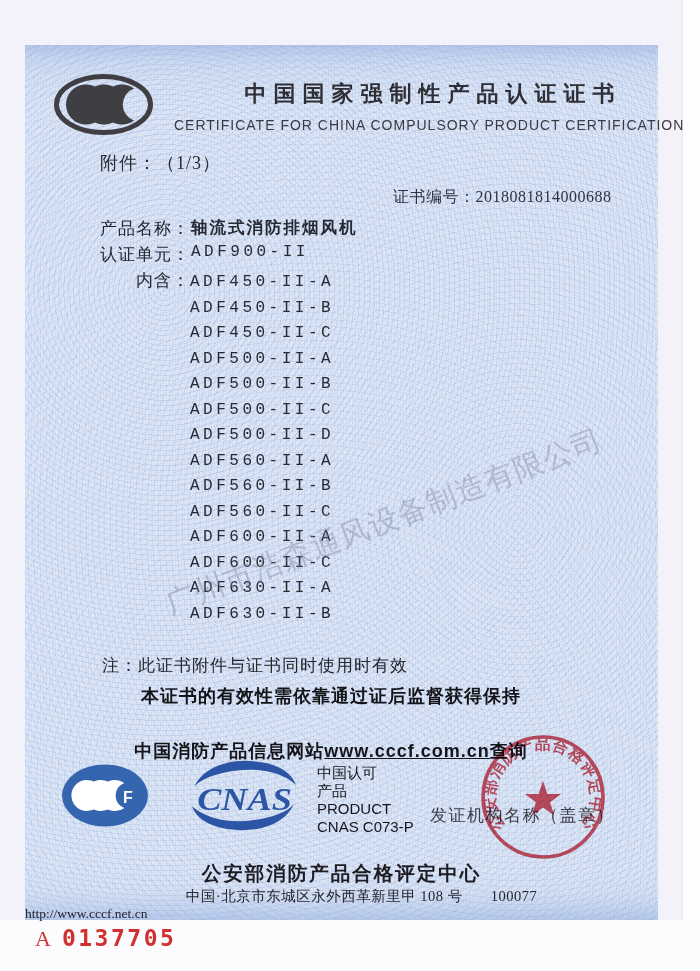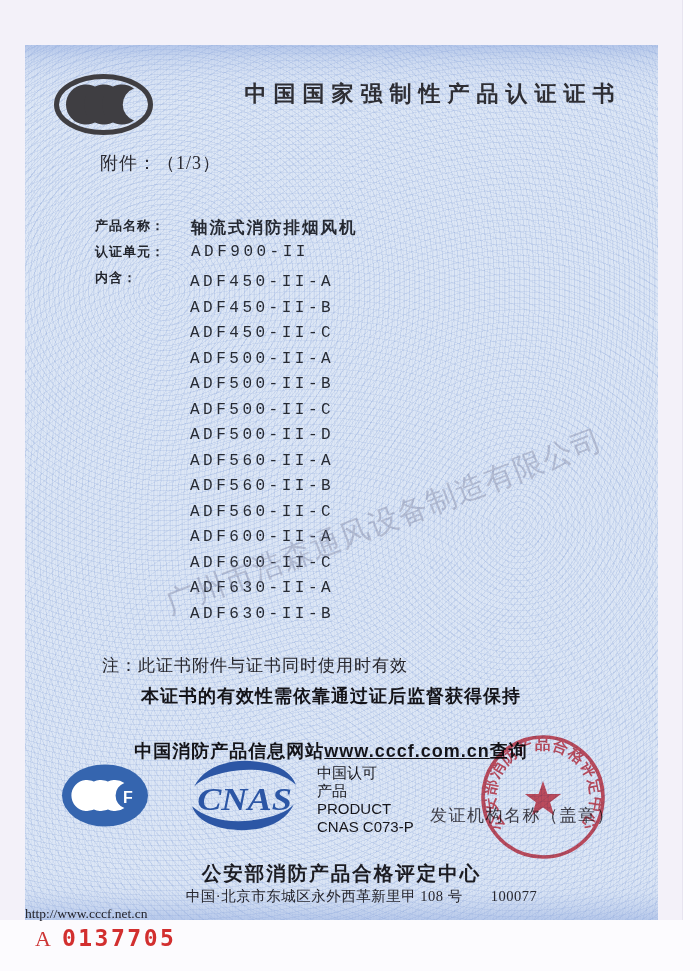--- a/index.html
+++ b/index.html
@@ -24,21 +24,21 @@
 
   .logo-ccc{left:27px;top:28px;width:103px;height:63px;}
   .title-cn{left:188px;top:34px;width:440px;text-align:center;font-size:22px;font-weight:700;
             letter-spacing:7px;color:#2e2e34;white-space:nowrap;}
   .title-en{left:149px;top:72px;width:466px;text-align:center;font-size:14px;letter-spacing:1px;color:#3a3a42;
             font-family:"Liberation Sans","DejaVu Sans",sans-serif;white-space:nowrap;}
   .attachment{left:75px;top:106px;font-size:18px;color:#2b2b33;letter-spacing:1px;}
   .certno{left:368px;top:142px;font-size:16px;color:#2e3341;letter-spacing:.5px;}
 
   .row{position:absolute;left:70px;display:flex;}
-  .row .lbl{width:95px;font-weight:700;font-size:13px;color:#23262e;letter-spacing:1px;}
+  .row .lbl{width:95px;text-align:right;font-weight:400;font-size:17px;color:#23262e;letter-spacing:1px;}
   .row .val{margin-left:1px;font-family:"Liberation Mono","DejaVu Sans Mono",monospace;
             font-size:16px;letter-spacing:3.5px;color:#262a33;}
   .row .val.cjk{font-family:Liberation Sans, sans-serif;font-size:16.5px;letter-spacing:2px;font-weight:600;text-align:center;}
   .models{position:absolute;left:165px;top:225px;}
   .models div{height:25.5px;line-height:25.5px;font-family:"Liberation Mono","DejaVu Sans Mono",monospace;
               font-size:16px;letter-spacing:3.5px;color:#262a33;}
 
   .noteline{left:77px;top:609px;font-size:17px;color:#26262d;letter-spacing:1px;}
   .cline{left:0;width:612px;text-align:center;color:#141419;
          font-family:"Liberation Sans","DejaVu Sans",sans-serif;font-weight:700;font-size:18px;letter-spacing:1px;}
@@ -81,22 +81,26 @@
     <svg class="abs logo-ccc" viewBox="0 0 103 63">
       <ellipse cx="51.5" cy="31.5" rx="47" ry="28" fill="none" stroke="#3f3e42" stroke-width="5"></ellipse>
       <g fill="#3f3e42">
         <path transform="translate(34,31.5)" d="M 12,-16 A 20 20 0 1 0 12,16 A 17 17 0 0 1 12,-16 Z"></path>
         <path transform="translate(52,31.5)" d="M 12,-16 A 20 20 0 1 0 12,16 A 17 17 0 0 1 12,-16 Z"></path>
         <path transform="translate(70,31.5)" d="M 12,-16 A 20 20 0 1 0 12,16 A 17 17 0 0 1 12,-16 Z"></path>
       </g>
     </svg>
 
     <div class="abs title-cn">中国国家强制性产品认证证书</div>
+    <div class="abs title-en">CERTIFICATE FOR CHINA COMPULSORY PRODUCT CERTIFICATION</div>
     <div class="abs attachment">附件：（1/3）</div>
 
+    <div class="abs certno">
+      <span>证书编号：</span><span>2018081814000688</span>
+    </div>
 
     <div class="row" style="top:172px;">
       <div class="lbl">产品名称：</div>
       <div class="val cjk">轴流式消防排烟风机</div>
     </div>
     <div class="row" style="top:198px;">
       <div class="lbl">认证单元：</div>
       <div class="val">ADF900-II</div>
     </div>
     <div class="row" style="top:224px;">

